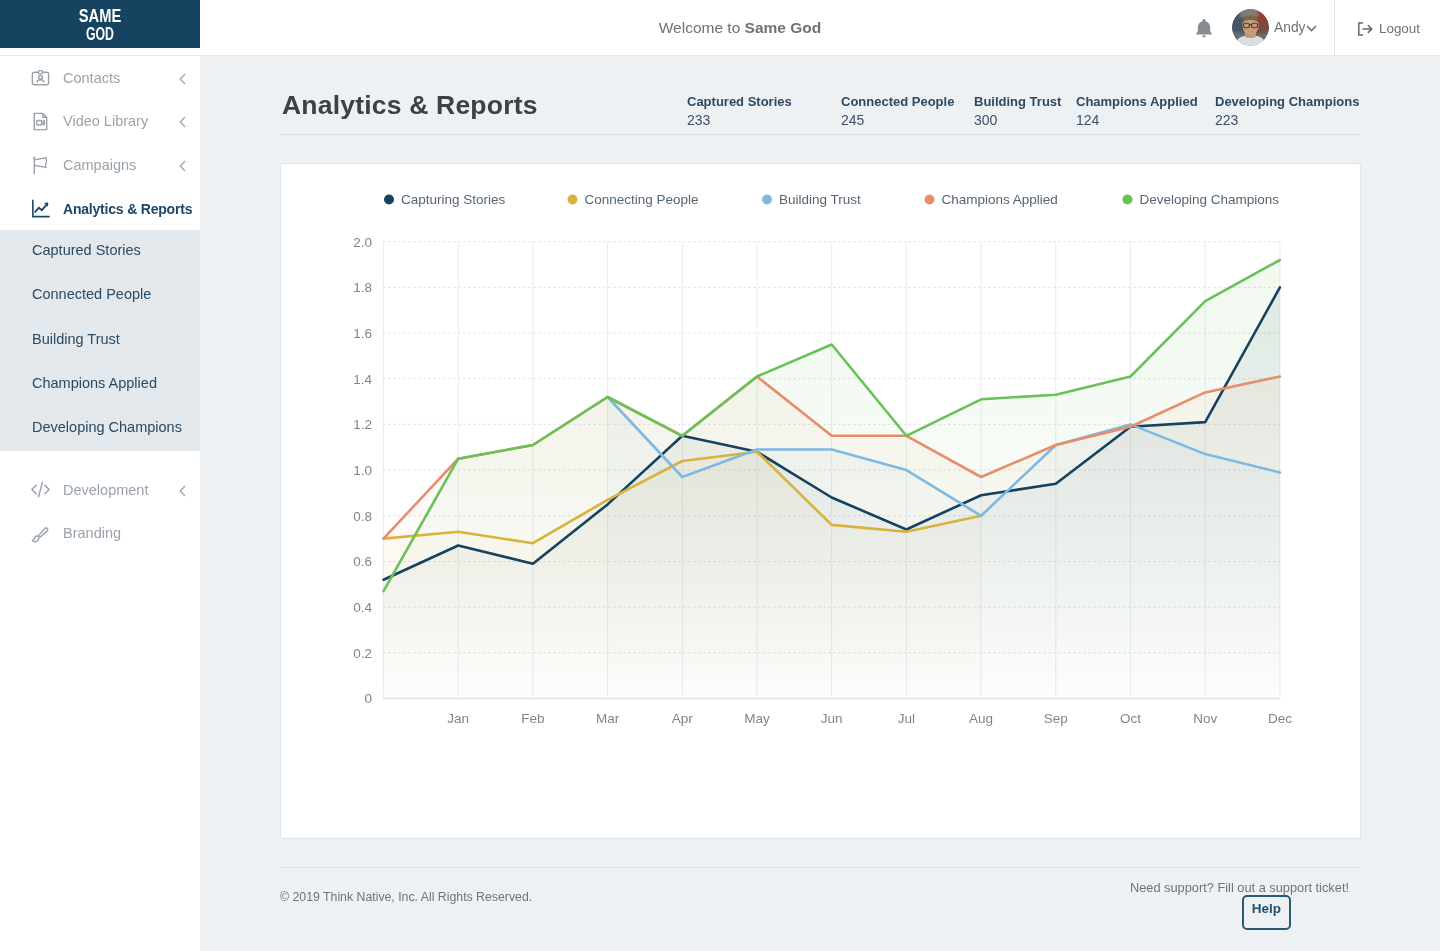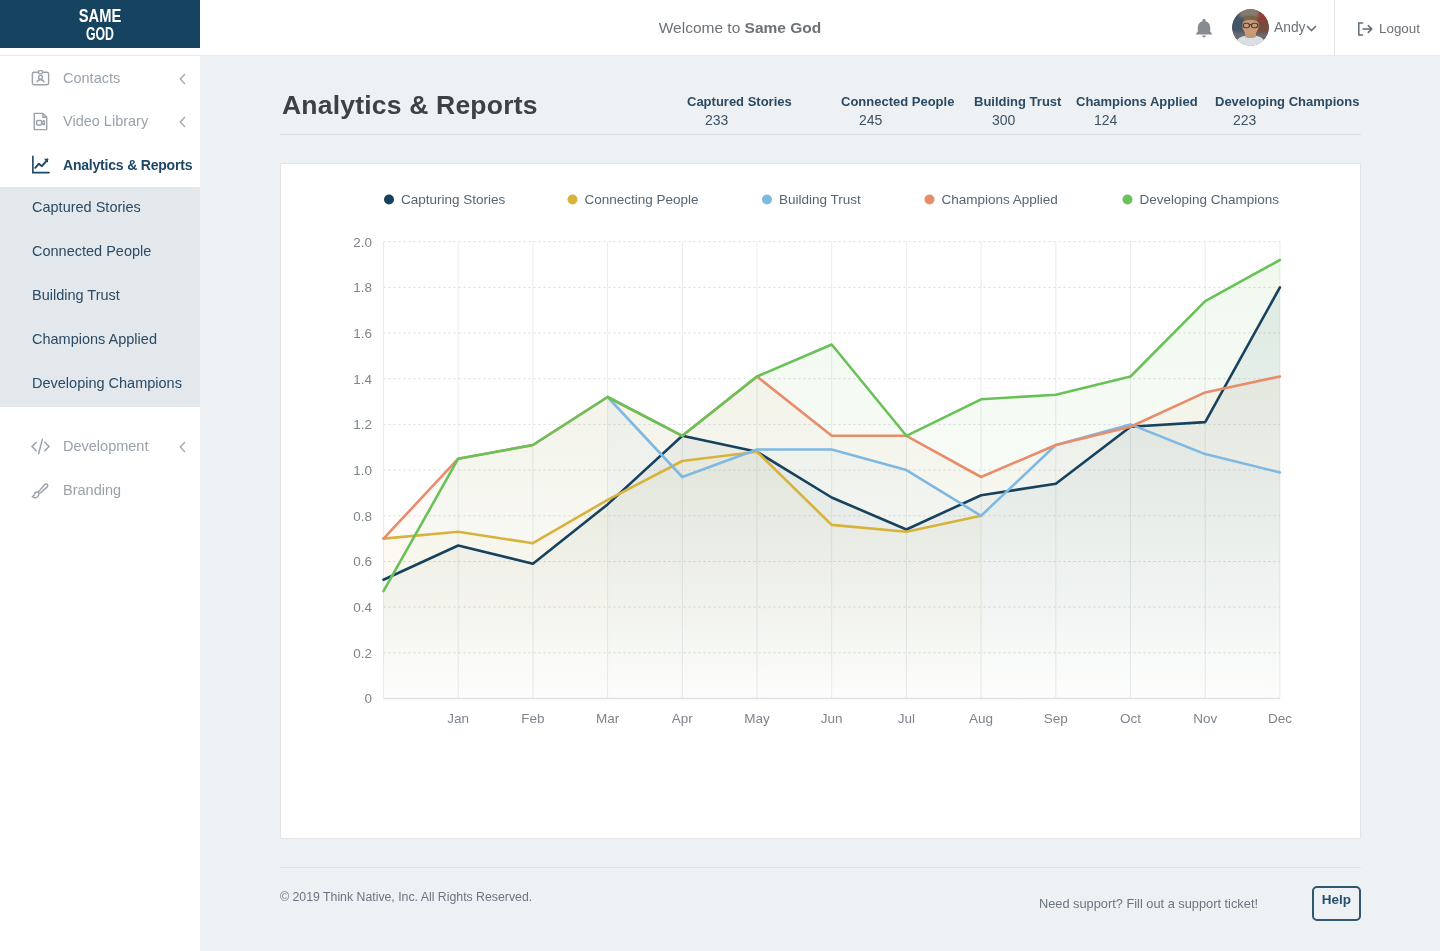--- a/index.html
+++ b/index.html
@@ -33,31 +33,31 @@
 .mitem.active { color:#1c4866; }
 .mitem.active .lbl { font-weight:700; font-size:14px; letter-spacing:-0.2px; }
 .submenu { background:#e3e8ec; }
 .sitem { height:44.1px; line-height:41.5px; padding-left:32px; font-size:14.5px; color:#2b4a63; }
 
 .main { position:absolute; left:200px; top:56px; width:1240px; height:895px; }
 .pagehead { position:absolute; left:80px; top:0; width:1081px; height:79px; border-bottom:1px solid #dcdfe2; }
 .ptitle { position:absolute; left:2px; top:36px; font-size:26.5px; line-height:1; font-weight:700; color:#3b4147; letter-spacing:0.2px; }
 .stats { position:absolute; top:38px; }
 .stat b { display:block; font-size:13px; font-weight:700; color:#2b4a63; white-space:nowrap; }
-.stat span { display:block; margin-top:3px; font-size:14px; color:#3d5266;margin-left:18px; }
+.stat span { display:block; margin-top:3px; font-size:14px; color:#3d5266; }
 
 .card { position:absolute; left:80px; top:107px; width:1081px; height:676px; background:#fff;
   border:1px solid #e2e5e8; border-radius:2px; }
 .card-h { height:47px; line-height:43px; padding-left:15px; font-size:15px; font-weight:700;
   color:#33393f; border-bottom:1px solid #e8ebed; }
 .chart { display:block; margin:-1px 0 0 -1px; }
 
 .footer { position:absolute; left:80px; top:811px; width:1081px; border-top:1px solid #dfe3e6; }
 .copy { position:absolute; left:0; top:22px; font-size:12.3px; color:#6b7480; }
-.support { position:absolute; right:0; top:18px; display:flex; align-items:center; }
+.support { position:absolute; right:0; top:12px; display:flex; align-items:center;flex-direction:column; }
 .support span { font-size:12.8px; color:#6b7480; margin-right:12px; }
 .helpbtn { width:49px; height:35px; border:2px solid #2d5872; border-radius:5px; background:transparent;
   font-family:"Liberation Sans",sans-serif; font-size:13.5px; font-weight:700; color:#26506f; line-height:23px; text-align:center;margin-left:42px; }
 </style>
 </head>
 <body>
 <div class="header">
   <div class="logo">
     <svg width="70" height="44" viewBox="0 0 70 44">
       <g fill="#fff" font-family="Liberation Sans, sans-serif" font-weight="700" font-size="15.5">
@@ -135,20 +135,31 @@
       <path d="M4.5 2.5 L13.5 2.5 L17.5 6.5 L17.5 19.5 L4.5 19.5 Z" stroke-linejoin="round"></path>
       <path d="M13.5 2.5 L13.5 6.5 L17.5 6.5"></path>
       <rect x="7" y="10" width="5.2" height="4.6" rx="1"></rect>
       <path d="M12.2 11.6 L15 10.2 L15 14.4 L12.2 13 Z" stroke-linejoin="round"></path>
     </svg>
     <span class="lbl">Video Library</span>
     <svg class="less" width="7" height="12" viewBox="0 0 7 12" fill="none" stroke="#a5adb5" stroke-width="1.5">
         <path d="M6 1 L1.3 6 L6 11"></path>
       </svg>
   </div>
+  <div class="mitem" style="height:43.6px">
+    <svg class="ic" viewBox="0 0 22 22" fill="none" stroke="#9aa3ab" stroke-width="1.5">
+      <path d="M4.5 6.2 L16.8 4 C17.8 6 17.8 7.5 16.8 9.5 C15.8 11.5 15.8 12.5 16.8 14 L4.5 11.8" stroke-linejoin="round"></path>
+      <line x1="4.5" y1="4.5" x2="4.5" y2="20.5" stroke-linecap="round"></line>
+      <circle cx="4.5" cy="3.6" r="1.1" fill="#9aa3ab" stroke="none"></circle>
+    </svg>
+    <span class="lbl">Campaigns</span>
+    <svg class="less" width="7" height="12" viewBox="0 0 7 12" fill="none" stroke="#a5adb5" stroke-width="1.5">
+        <path d="M6 1 L1.3 6 L6 11"></path>
+      </svg>
+  </div>
   <div class="mitem active" style="height:43.6px">
     <svg class="ic" viewBox="0 0 22 22" fill="none" stroke="#1c4866" stroke-width="1.7">
       <path d="M3 2.5 L3 19.5 L20 19.5" stroke-linecap="round"></path>
       <path d="M5.5 14.5 L9.3 10.2 L12.5 12.8 L18.3 5.8" stroke-width="2" stroke-linecap="round" stroke-linejoin="round"></path>
       <path d="M14.6 5 L18.8 5 L18.8 9.2" fill="#1c4866" stroke="none"></path>
     </svg>
     <span class="lbl">Analytics &amp; Reports</span>
   </div>
   <div class="submenu">
     <div class="sitem">Captured Stories</div>

